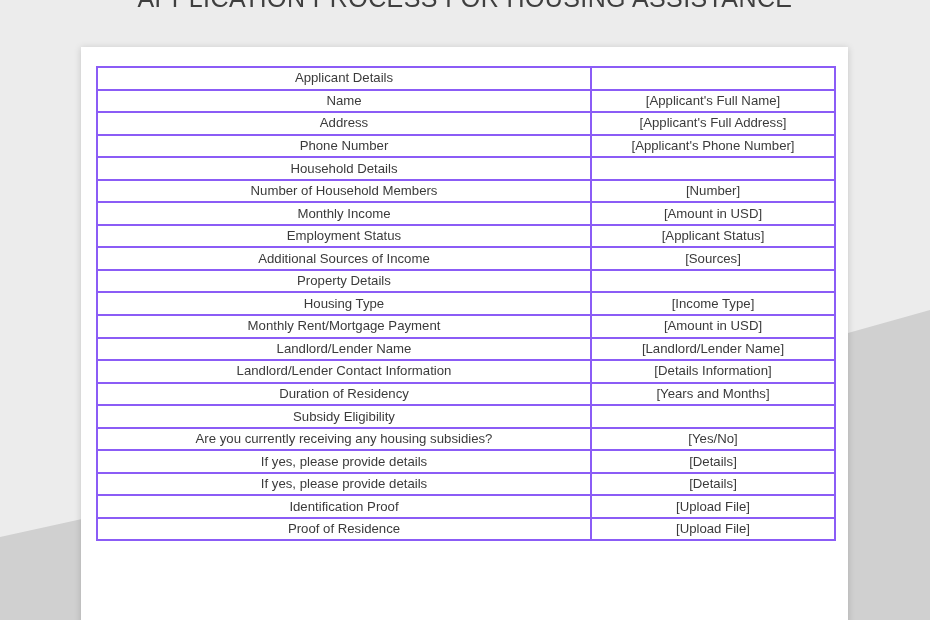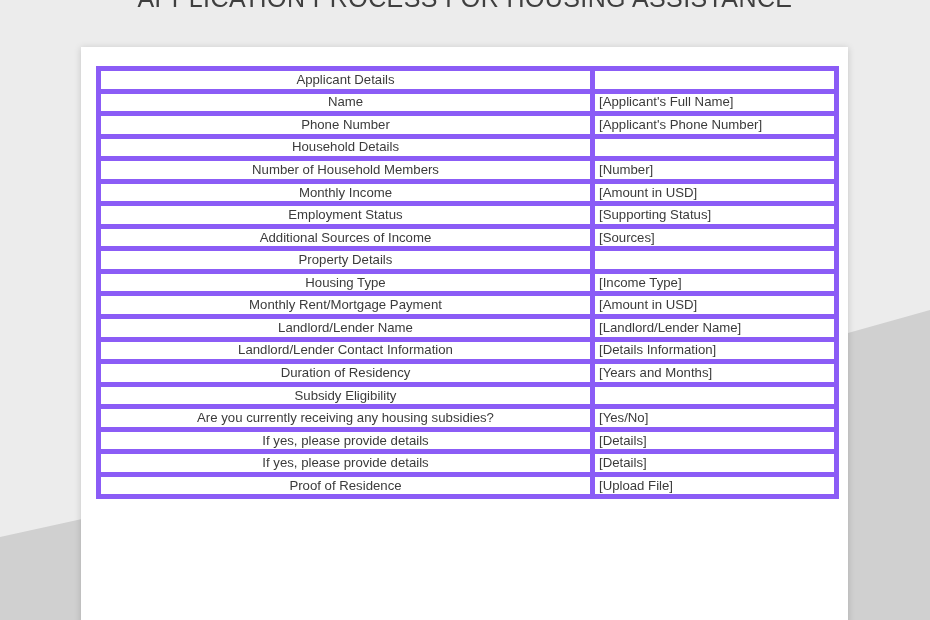--- a/index.html
+++ b/index.html
@@ -57,32 +57,32 @@
   #form-table {
     position: absolute;
     left: 15px;
     top: 19px;
     width: 738px;
     border-collapse: collapse;
     table-layout: fixed;
   }
 
   #form-table td {
-    border: 5px solid #8b5cf6;
+    border: 2px solid #8b5cf6;
     height: 22.55px;
     padding: 0 4px;
     font-size: 13.2px;
     color: #3b3b3b;
     line-height: 1.05;
     overflow: hidden;
     white-space: nowrap;
   }
 
   td.label-cell { text-align: center; }
-  td.value-cell { text-align: left; }
+  td.value-cell { text-align: center; }
 
   col.col-label { width: 494px; }
   col.col-value { width: 244px; }
 </style>
 </head>
 <body>
 
 <svg id="bg-decor" viewBox="0 0 930 620" preserveAspectRatio="none" aria-hidden="true">
   <rect x="0" y="0" width="930" height="620" fill="#ececec"></rect>
   <polygon points="0,537 82,519 82,620 0,620" fill="#d0d0d0"></polygon>
@@ -102,38 +102,42 @@
 
     <tr>
           <td class="label-cell">Applicant Details</td>
           <td class="value-cell"></td>
         </tr>
         <tr>
           <td class="label-cell">Name</td>
           <td class="value-cell">[Applicant's Full Name]</td>
         </tr>
         <tr>
+          <td class="label-cell">Address</td>
+          <td class="value-cell">[Applicant's Full Address]</td>
+        </tr>
+        <tr>
           <td class="label-cell">Phone Number</td>
           <td class="value-cell">[Applicant's Phone Number]</td>
         </tr>
         <tr>
           <td class="label-cell">Household Details</td>
           <td class="value-cell"></td>
         </tr>
         <tr>
           <td class="label-cell">Number of Household Members</td>
           <td class="value-cell">[Number]</td>
         </tr>
         <tr>
           <td class="label-cell">Monthly Income</td>
           <td class="value-cell">[Amount in USD]</td>
         </tr>
         <tr>
           <td class="label-cell">Employment Status</td>
-          <td class="value-cell">[Supporting Status]</td>
+          <td class="value-cell">[Applicant Status]</td>
         </tr>
         <tr>
           <td class="label-cell">Additional Sources of Income</td>
           <td class="value-cell">[Sources]</td>
         </tr>
         <tr>
           <td class="label-cell">Property Details</td>
           <td class="value-cell"></td>
         </tr>
         <tr>
@@ -166,19 +170,23 @@
         </tr>
         <tr>
           <td class="label-cell">If yes, please provide details</td>
           <td class="value-cell">[Details]</td>
         </tr>
         <tr>
           <td class="label-cell">If yes, please provide details</td>
           <td class="value-cell">[Details]</td>
         </tr>
         <tr>
+          <td class="label-cell">Identification Proof</td>
+          <td class="value-cell">[Upload File]</td>
+        </tr>
+        <tr>
           <td class="label-cell">Proof of Residence</td>
           <td class="value-cell">[Upload File]</td>
         </tr>
       </tbody>
   </table>
 
 </div>
 
 </body></html>

